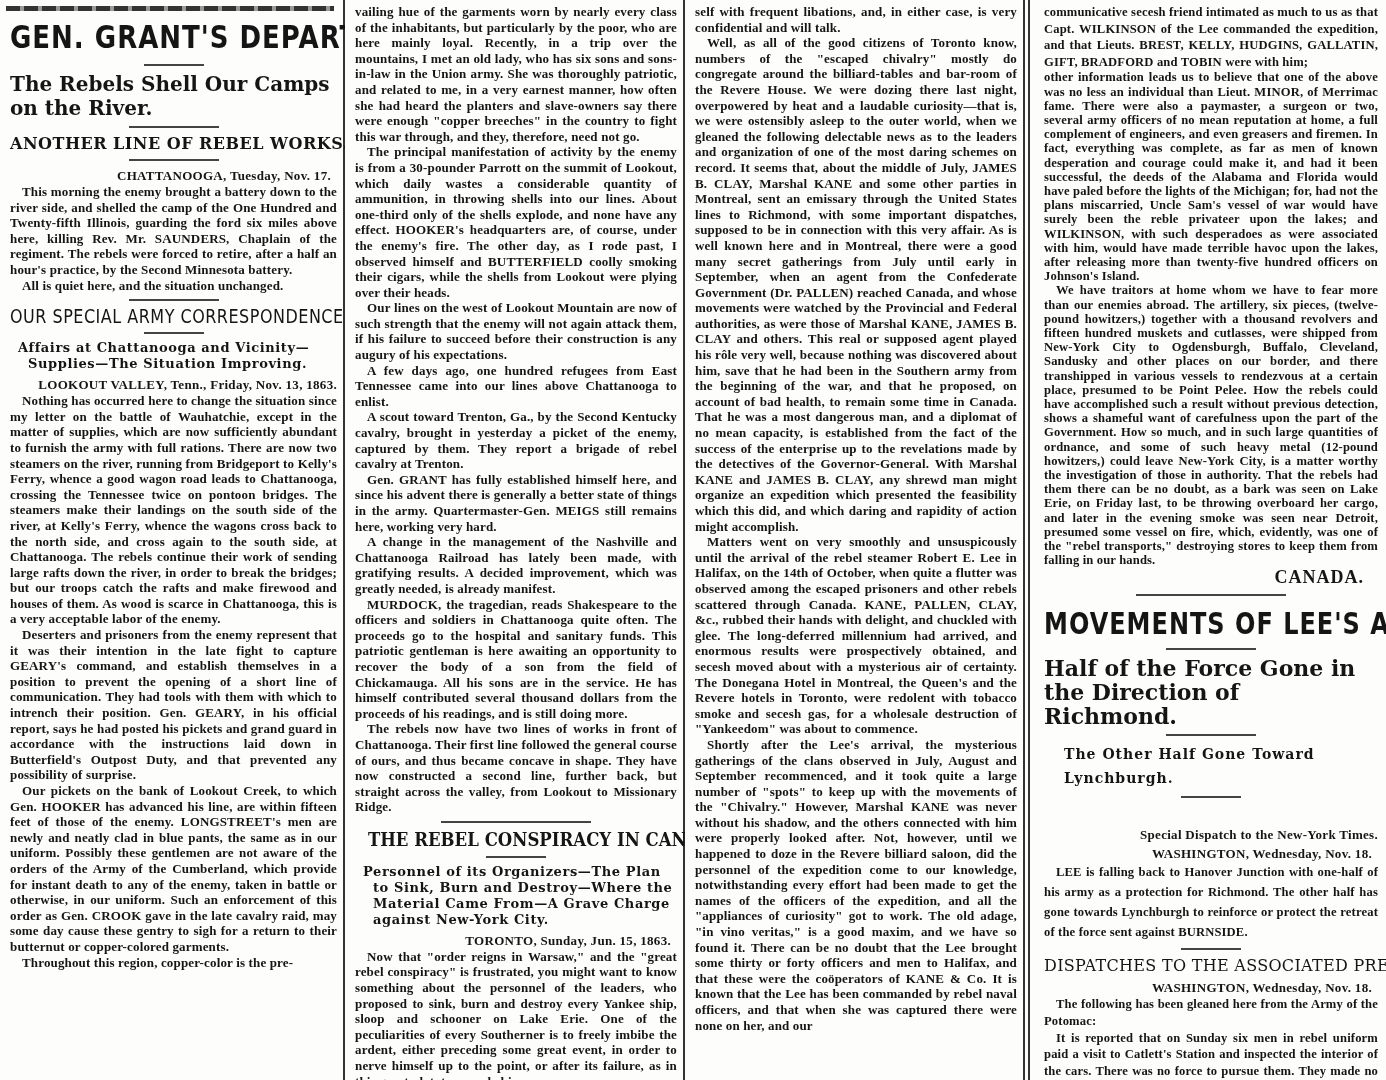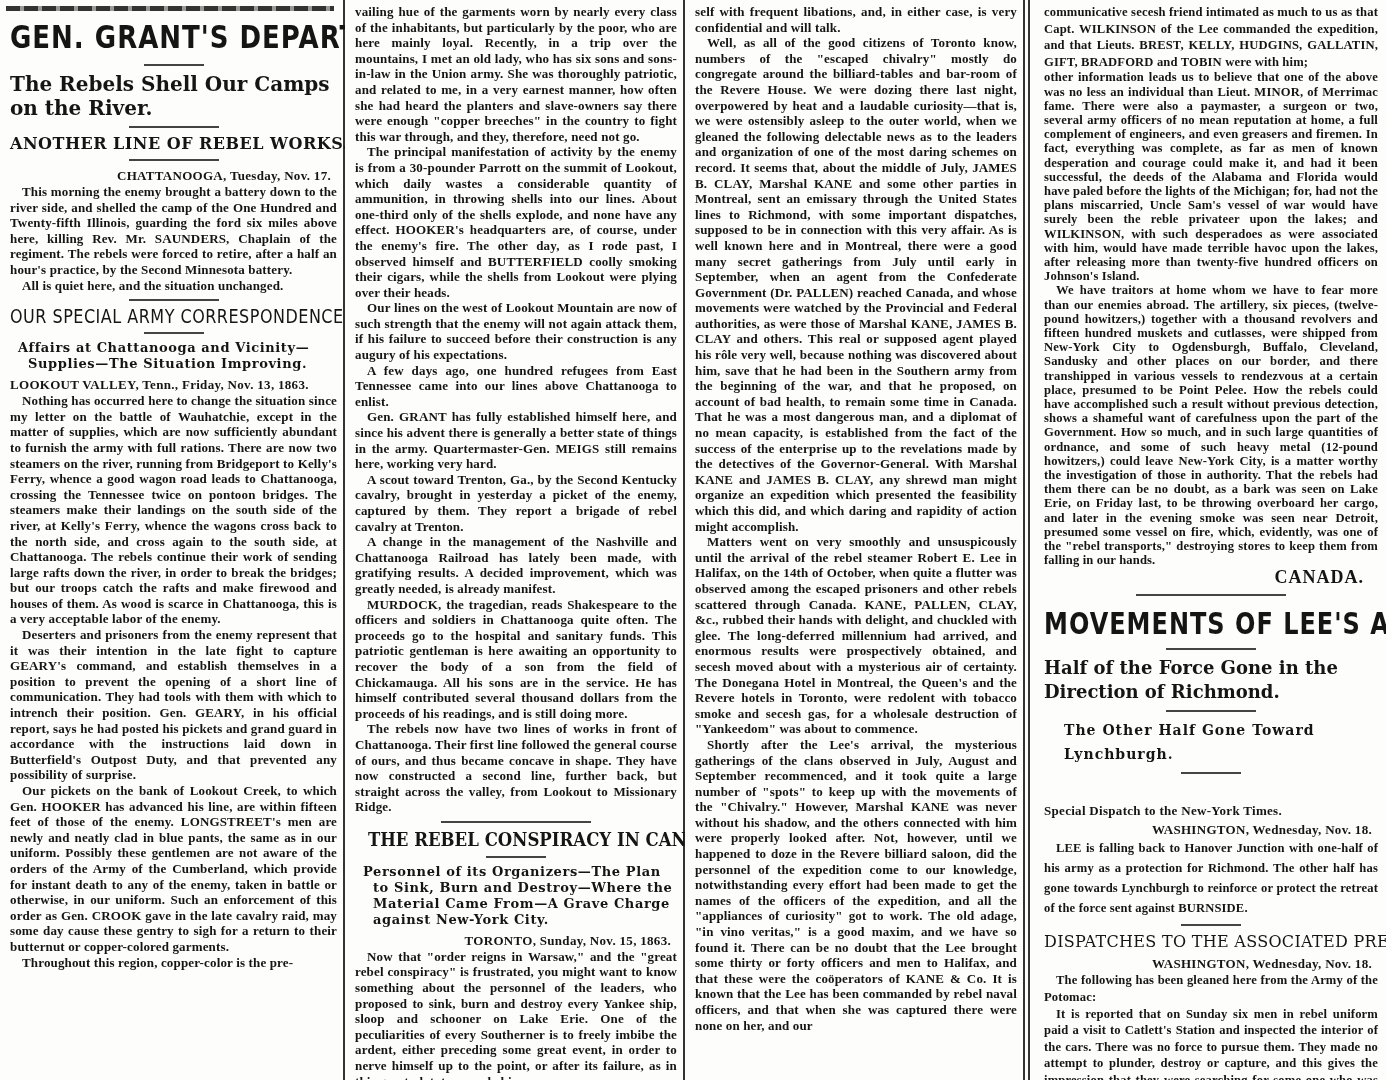--- a/index.html
+++ b/index.html
@@ -54,21 +54,21 @@
     letter-spacing: 0.6px;
   }
   .h-canada {
     font-family: "DejaVu Serif", serif; font-weight: bold; font-size: 18px;
     text-align: center; margin: 4px 0; transform: scaleX(0.92); white-space: nowrap;
   }
   .div-rule { width: 90px; height: 2px; background: #444; margin: 6px auto; }
   .div-rule.short { width: 60px; }
   .div-rule.long { width: 150px; }
   .dateline { text-align: right; font-size: 13px; line-height: 17px; margin: 2px 6px 0 0; font-weight: bold; letter-spacing: 0.3px; }
-  .dateline.center { text-align: left; margin-right: 0; }
+  .dateline.center { text-align: right; margin-right: 0; }
   p.body {
     margin: 0; font-size: 13px; line-height: 15.6px; text-align: justify;
     text-indent: 12px; font-weight: bold; letter-spacing: 0.15px;
   }
   .col4 p.body { font-size: 12.6px; line-height: 14.2px; }
   .col4 p.body.loose { line-height: 16.6px; }
   .signoff { text-align: right; font-size: 18px; font-weight: bold; letter-spacing: 1px; margin-right: 14px; }
 </style>
 </head>
 <body>
@@ -99,49 +99,49 @@
     <p class="body">Deserters and prisoners from the enemy represent that it was their intention in the late fight to capture GEARY's command, and establish themselves in a position to prevent the opening of a short line of communication. They had tools with them with which to intrench their position. Gen. GEARY, in his official report, says he had posted his pickets and grand guard in accordance with the instructions laid down in Butterfield's Outpost Duty, and that prevented any possibility of surprise.</p>
     <p class="body">Our pickets on the bank of Lookout Creek, to which Gen. HOOKER has advanced his line, are within fifteen feet of those of the enemy. LONGSTREET's men are newly and neatly clad in blue pants, the same as in our uniform. Possibly these gentlemen are not aware of the orders of the Army of the Cumberland, which provide for instant death to any of the enemy, taken in battle or otherwise, in our uniform. Such an enforcement of this order as Gen. CROOK gave in the late cavalry raid, may some day cause these gentry to sigh for a return to their butternut or copper-colored garments.</p>
     <p class="body">Throughout this region, copper-color is the pre-</p>
   </div>
 
   <div class="col col2">
     <p class="body" style="text-indent:0">vailing hue of the garments worn by nearly every class of the inhabitants, but particularly by the poor, who are here mainly loyal. Recently, in a trip over the mountains, I met an old lady, who has six sons and sons-in-law in the Union army. She was thoroughly patriotic, and related to me, in a very earnest manner, how often she had heard the planters and slave-owners say there were enough "copper breeches" in the country to fight this war through, and they, therefore, need not go.</p>
     <p class="body">The principal manifestation of activity by the enemy is from a 30-pounder Parrott on the summit of Lookout, which daily wastes a considerable quantity of ammunition, in throwing shells into our lines. About one-third only of the shells explode, and none have any effect. HOOKER's headquarters are, of course, under the enemy's fire. The other day, as I rode past, I observed himself and BUTTERFIELD coolly smoking their cigars, while the shells from Lookout were plying over their heads.</p>
     <p class="body">Our lines on the west of Lookout Mountain are now of such strength that the enemy will not again attack them, if his failure to succeed before their construction is any augury of his expectations.</p>
     <p class="body">A few days ago, one hundred refugees from East Tennessee came into our lines above Chattanooga to enlist.</p>
+    <p class="body">A scout toward Trenton, Ga., by the Second Kentucky cavalry, brought in yesterday a picket of the enemy, captured by them. They report a brigade of rebel cavalry at Trenton.</p>
     <p class="body">Gen. GRANT has fully established himself here, and since his advent there is generally a better state of things in the army. Quartermaster-Gen. MEIGS still remains here, working very hard.</p>
-    <p class="body">A scout toward Trenton, Ga., by the Second Kentucky cavalry, brought in yesterday a picket of the enemy, captured by them. They report a brigade of rebel cavalry at Trenton.</p>
     <p class="body">A change in the management of the Nashville and Chattanooga Railroad has lately been made, with gratifying results. A decided improvement, which was greatly needed, is already manifest.</p>
     <p class="body">MURDOCK, the tragedian, reads Shakespeare to the officers and soldiers in Chattanooga quite often. The proceeds go to the hospital and sanitary funds. This patriotic gentleman is here awaiting an opportunity to recover the body of a son from the field of Chickamauga. All his sons are in the service. He has himself contributed several thousand dollars from the proceeds of his readings, and is still doing more.</p>
     <p class="body">The rebels now have two lines of works in front of Chattanooga. Their first line followed the general course of ours, and thus became concave in shape. They have now constructed a second line, further back, but straight across the valley, from Lookout to Missionary Ridge.</p>
     <div class="div-rule long"></div>
     <div class="h-canada">THE REBEL CONSPIRACY IN CANADA.</div>
     <div class="div-rule short"></div>
     <div class="h-subdeck">Personnel of its Organizers—The Plan to Sink, Burn and Destroy—Where the Material Came From—A Grave Charge against New-York City.</div>
-    <div class="dateline">TORONTO, Sunday, Nov. 15, 1863.</div>
+    <div class="dateline">TORONTO, Sunday, Jun. 15, 1863.</div>
     <p class="body">Now that "order reigns in Warsaw," and the "great rebel conspiracy" is frustrated, you might want to know something about the personnel of the leaders, who proposed to sink, burn and destroy every Yankee ship, sloop and schooner on Lake Erie. One of the peculiarities of every Southerner is to freely imbibe the ardent, either preceding some great event, in order to nerve himself up to the point, or after its failure, as in this great plot, to console him-</p>
   </div>
 
   <div class="col col3">
     <p class="body" style="text-indent:0">self with frequent libations, and, in either case, is very confidential and will talk.</p>
     <p class="body">Well, as all of the good citizens of Toronto know, numbers of the "escaped chivalry" mostly do congregate around the billiard-tables and bar-room of the Revere House. We were dozing there last night, overpowered by heat and a laudable curiosity—that is, we were ostensibly asleep to the outer world, when we gleaned the following delectable news as to the leaders and organization of one of the most daring schemes on record. It seems that, about the middle of July, JAMES B. CLAY, Marshal KANE and some other parties in Montreal, sent an emissary through the United States lines to Richmond, with some important dispatches, supposed to be in connection with this very affair. As is well known here and in Montreal, there were a good many secret gatherings from July until early in September, when an agent from the Confederate Government (Dr. PALLEN) reached Canada, and whose movements were watched by the Provincial and Federal authorities, as were those of Marshal KANE, JAMES B. CLAY and others. This real or supposed agent played his rôle very well, because nothing was discovered about him, save that he had been in the Southern army from the beginning of the war, and that he proposed, on account of bad health, to remain some time in Canada. That he was a most dangerous man, and a diplomat of no mean capacity, is established from the fact of the success of the enterprise up to the revelations made by the detectives of the Governor-General. With Marshal KANE and JAMES B. CLAY, any shrewd man might organize an expedition which presented the feasibility which this did, and which daring and rapidity of action might accomplish.</p>
     <p class="body">Matters went on very smoothly and unsuspicously until the arrival of the rebel steamer Robert E. Lee in Halifax, on the 14th of October, when quite a flutter was observed among the escaped prisoners and other rebels scattered through Canada. KANE, PALLEN, CLAY, &amp;c., rubbed their hands with delight, and chuckled with glee. The long-deferred millennium had arrived, and enormous results were prospectively obtained, and secesh moved about with a mysterious air of certainty. The Donegana Hotel in Montreal, the Queen's and the Revere hotels in Toronto, were redolent with tobacco smoke and secesh gas, for a wholesale destruction of "Yankeedom" was about to commence.</p>
     <p class="body">Shortly after the Lee's arrival, the mysterious gatherings of the clans observed in July, August and September recommenced, and it took quite a large number of "spots" to keep up with the movements of the "Chivalry." However, Marshal KANE was never without his shadow, and the others connected with him were properly looked after. Not, however, until we happened to doze in the Revere billiard saloon, did the personnel of the expedition come to our knowledge, notwithstanding every effort had been made to get the names of the officers of the expedition, and all the "appliances of curiosity" got to work. The old adage, "in vino veritas," is a good maxim, and we have so found it. There can be no doubt that the Lee brought some thirty or forty officers and men to Halifax, and that these were the coöperators of KANE &amp; Co. It is known that the Lee has been commanded by rebel naval officers, and that when she was captured there were none on her, and our</p>
   </div>
 
   <div class="col col4">
     <p class="body loose" style="text-indent:0">communicative secesh friend intimated as much to us as that Capt. WILKINSON of the Lee commanded the expedition, and that Lieuts. BREST, KELLY, HUDGINS, GALLATIN, GIFT, BRADFORD and TOBIN were with him;</p>
     <p class="body" style="text-indent:0">other information leads us to believe that one of the above was no less an individual than Lieut. MINOR, of Merrimac fame. There were also a paymaster, a surgeon or two, several army officers of no mean reputation at home, a full complement of engineers, and even greasers and firemen. In fact, everything was complete, as far as men of known desperation and courage could make it, and had it been successful, the deeds of the Alabama and Florida would have paled before the lights of the Michigan; for, had not the plans miscarried, Uncle Sam's vessel of war would have surely been the reble privateer upon the lakes; and WILKINSON, with such desperadoes as were associated with him, would have made terrible havoc upon the lakes, after releasing more than twenty-five hundred officers on Johnson's Island.</p>
     <p class="body">We have traitors at home whom we have to fear more than our enemies abroad. The artillery, six pieces, (twelve-pound howitzers,) together with a thousand revolvers and fifteen hundred muskets and cutlasses, were shipped from New-York City to Ogdensburgh, Buffalo, Cleveland, Sandusky and other places on our border, and there transhipped in various vessels to rendezvous at a certain place, presumed to be Point Pelee. How the rebels could have accomplished such a result without previous detection, shows a shameful want of carefulness upon the part of the Government. How so much, and in such large quantities of ordnance, and some of such heavy metal (12-pound howitzers,) could leave New-York City, is a matter worthy the investigation of those in authority. That the rebels had them there can be no doubt, as a bark was seen on Lake Erie, on Friday last, to be throwing overboard her cargo, and later in the evening smoke was seen near Detroit, presumed some vessel on fire, which, evidently, was one of the "rebel transports," destroying stores to keep them from falling in our hands.</p>
     <div class="signoff">CANADA.</div>
     <div class="div-rule long"></div>
     <div class="h-main" style="font-size:24px;margin:14px 0 10px 0">MOVEMENTS OF LEE'S ARMY.</div>
     <div class="div-rule"></div>
-    <div class="h-sub" style="font-size:18px;line-height:24px">Half of the Force Gone in the Direction of Richmond.</div>
+    <div class="h-sub" style="font-size:22px;line-height:24px">Half of the Force Gone in the Direction of Richmond.</div>
     <div class="div-rule"></div>
     <div class="h-sub" style="font-size:14px;line-height:24px;letter-spacing:1px;padding:0 20px">The Other Half Gone Toward Lynchburgh.</div>
     <div class="div-rule short"></div>
     <div class="dateline center" style="margin-top:28px">Special Dispatch to the New-York Times.</div>
     <div class="dateline">WASHINGTON, Wednesday, Nov. 18.</div>
     <p class="body loose" style="line-height:20px">LEE is falling back to Hanover Junction with one-half of his army as a protection for Richmond. The other half has gone towards Lynchburgh to reinforce or protect the retreat of the force sent against BURNSIDE.</p>
     <div class="div-rule short"></div>
     <div class="h-section-serif">DISPATCHES TO THE ASSOCIATED PRESS.</div>
     <div class="dateline">WASHINGTON, Wednesday, Nov. 18.</div>
     <p class="body loose">The following has been gleaned here from the Army of the Potomac:</p>

